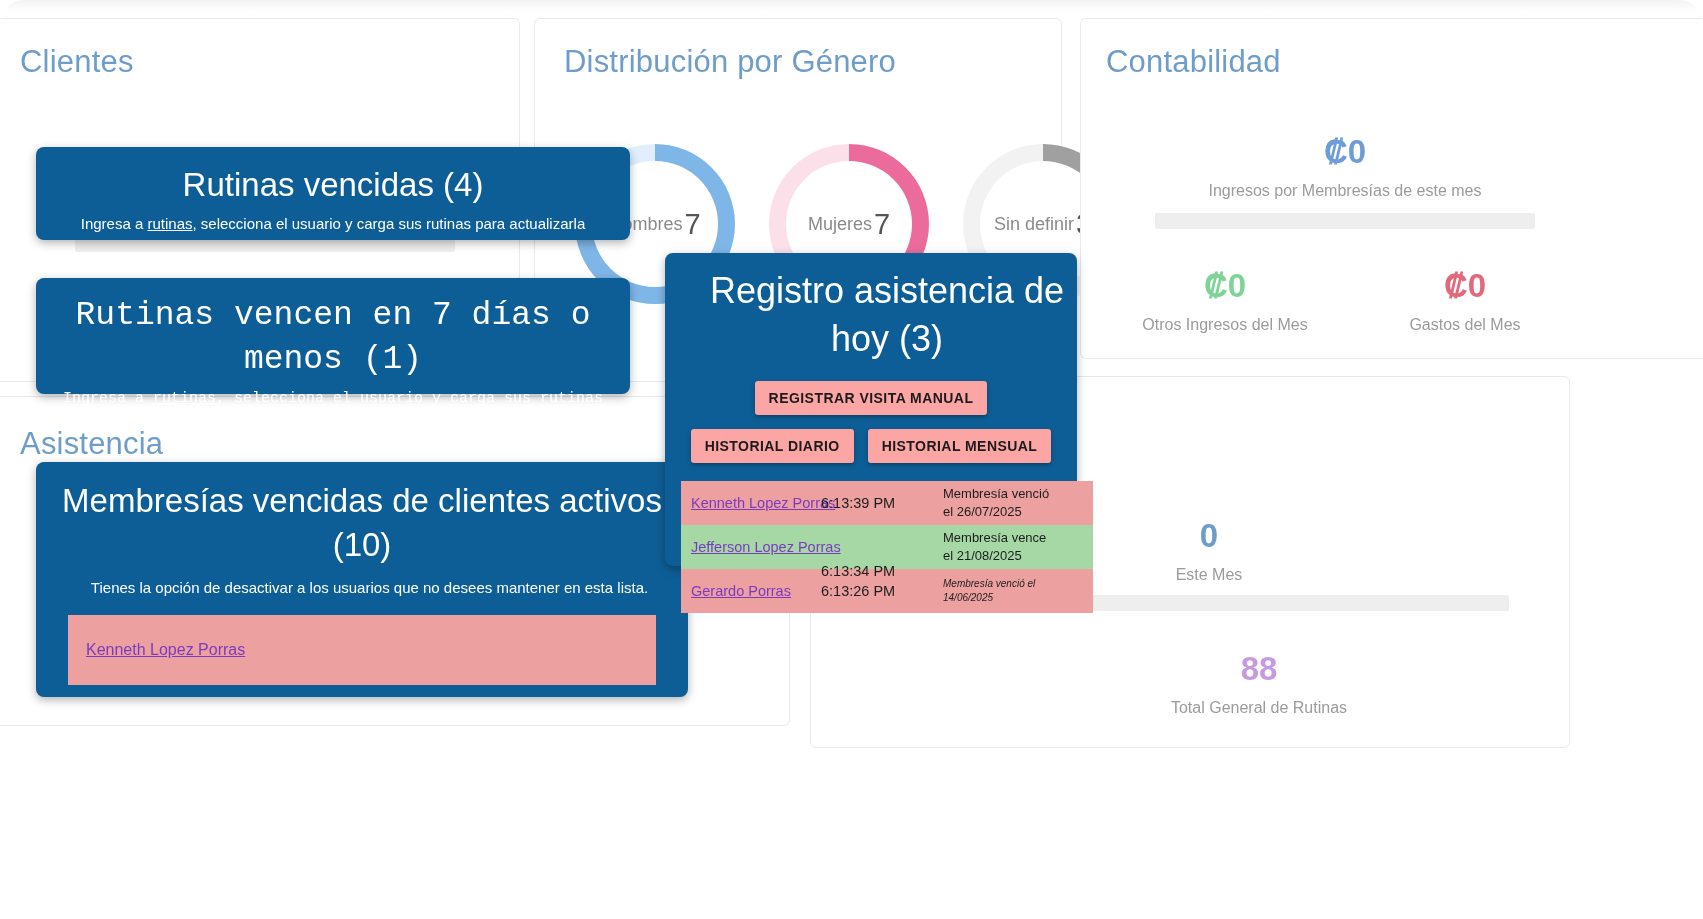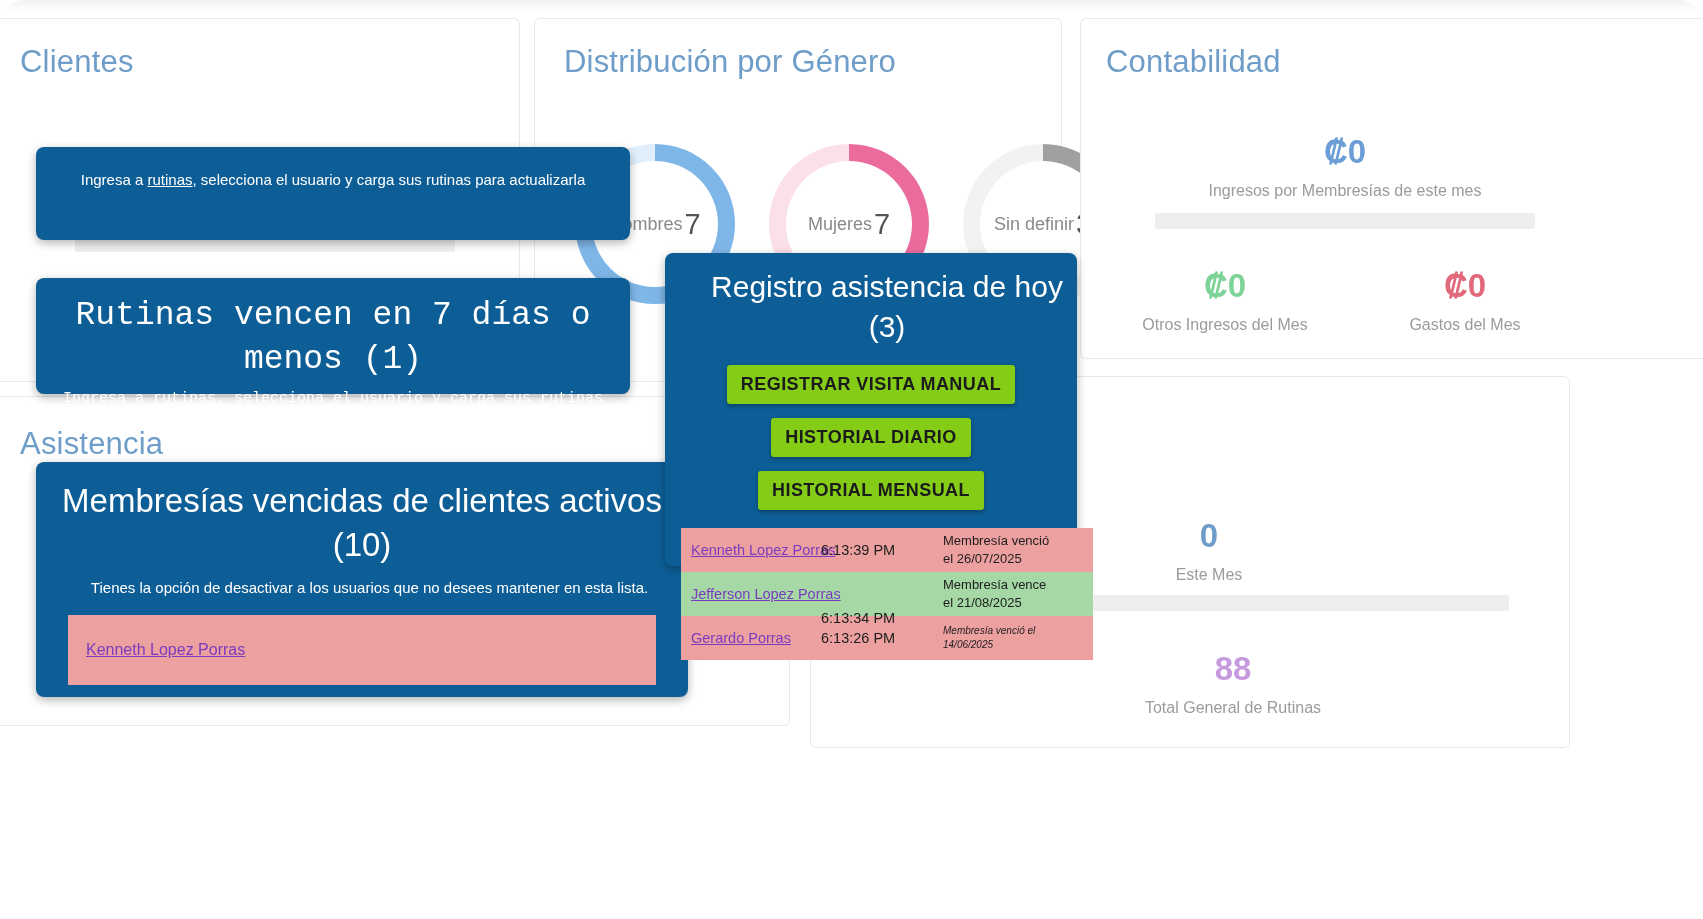--- a/index.html
+++ b/index.html
@@ -124,26 +124,26 @@
   .tip .tip-sub u { text-decoration: underline; }
 
   
   .btn-row {
     display: flex;
     justify-content: center;
     gap: 14px;
     flex-wrap: wrap;
   }
   .btn {
-    background: #84cc16;
+    background: #fca5a5;
     color: #1b1b1b;
     border: none;
     border-radius: 3px;
     font-family: "Liberation Sans", sans-serif;
-    font-size: 18px;
+    font-size: 14px;
     font-weight: 700;
     letter-spacing: .45px;
     padding: 9px 14px;
     box-shadow: 0 2px 4px rgba(0,0,0,.30);
     cursor: pointer;
     white-space: nowrap;
   }
 
   
   .rows { width: 100%; }
@@ -249,26 +249,27 @@
 
   <div class="card" style="left:810px; top:376px; width:760px; height:372px;">
   </div>
 
   <div class="stat" style="left:1090px; top:518px; width:238px;">
     <div class="val" style="color:#6d9dc8;">0</div>
     <div class="cap">Este Mes</div>
   </div>
   <div class="bar" style="left:909px; top:595px; width:600px;"></div>
 
-  <div class="stat" style="left:1114px; top:651px; width:238px;">
+  <div class="stat" style="left:1140px; top:651px; width:238px;">
     <div class="val" style="color:#c79ae0;">88</div>
     <div class="cap">Total General de Rutinas</div>
   </div>
 
   <div class="tip" style="left:36px; top:147px; width:594px; height:93px; padding-top:16px;">
+    <div class="tip-title">Rutinas vencidas (4)</div>
     <div class="tip-sub">
       <span>Ingresa a </span><u>rutinas</u><span>, selecciona el usuario y carga sus rutinas para actualizarla</span>
     </div>
   </div>
 
   <div class="tip" style="left:36px; top:278px; width:594px; height:116px; padding-top:16px;font-family:Liberation Mono, monospace;">
     <div class="tip-title">Rutinas vencen en 7 días o menos (1)</div>
     <div class="tip-sub">
       <span>Ingresa a </span><u>rutinas</u><span>, selecciona el usuario y carga sus rutinas para actualizarla</span>
     </div>
@@ -278,21 +279,21 @@
     <div class="tip-title">Membresías vencidas de clientes activos (10)</div>
     <div class="tip-sub" style="padding-top:10px;margin-left:15px;">Tienes la opción de desactivar a los usuarios que no desees mantener en esta lista.</div>
     <div style="margin-top:16px;">
       <div class="mem-row" style="margin:0 32px; height:70px; padding:0 18px;">
         <div class="nm" style="width:250px;">Kenneth Lopez Porras</div>
       </div>
     </div>
   </div>
 
   <div class="tip" style="left:665px; top:253px; width:412px; height:313px; padding-top:14px;">
-    <div class="tip-title" style="font-size:30px;padding-left:42px;">Registro asistencia de hoy (3)</div>
+    <div class="tip-title" style="font-size:36px;padding-left:42px;">Registro asistencia de hoy (3)</div>
 
     <div class="btn-row" style="margin-top:18px; padding:0 12px;">
       <button class="btn">REGISTRAR VISITA MANUAL</button>
       <button class="btn">HISTORIAL DIARIO</button>
       <button class="btn">HISTORIAL MENSUAL</button>
     </div>
 
     <div class="rows" style="margin-top:18px; padding:0 16px;">
       <div class="row red" style="height:44px; padding:0 10px;">
         <div class="nm" style="width:130px;">Kenneth Lopez Porras</div>

